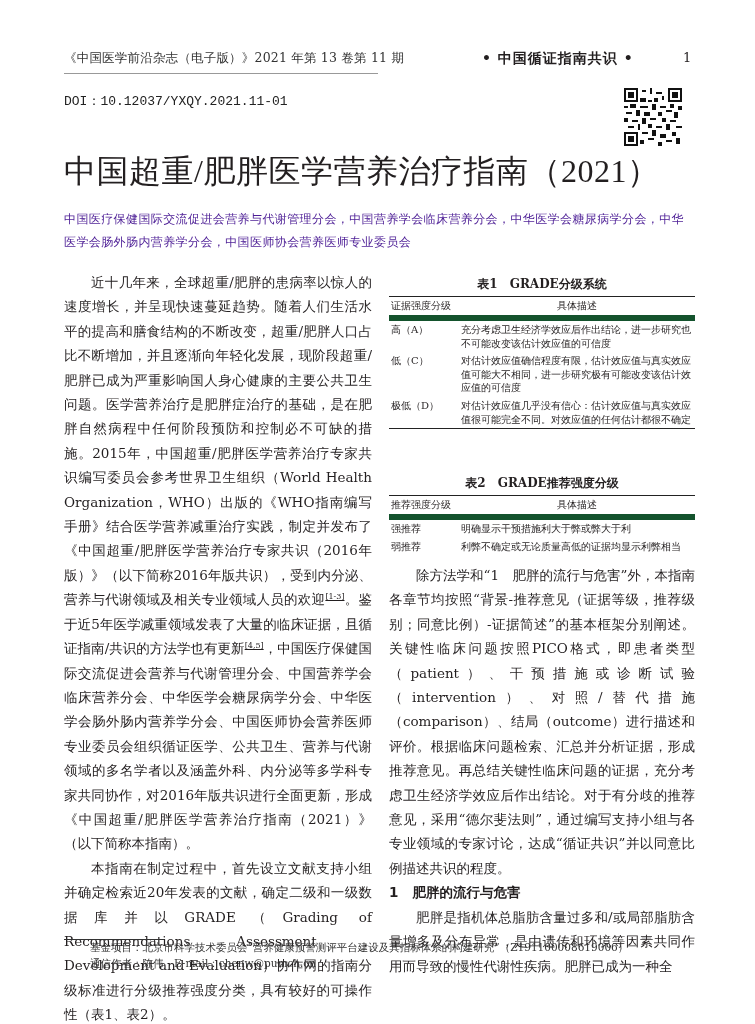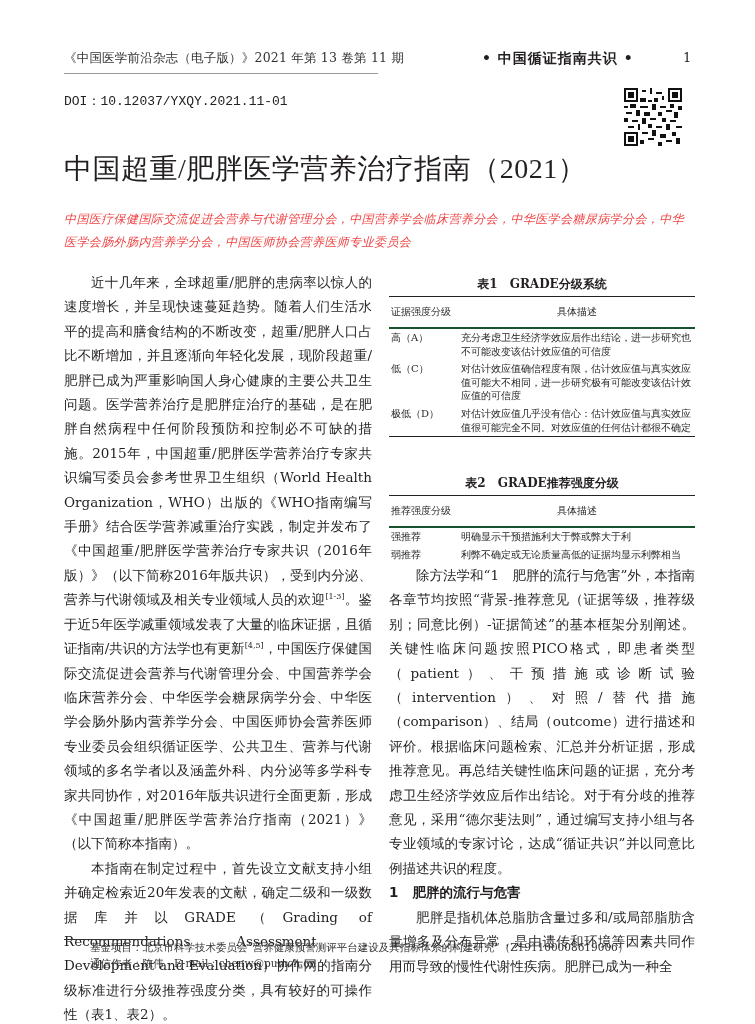--- a/index.html
+++ b/index.html
@@ -6,33 +6,33 @@
   body { width:755px; height:1024px; position:relative; overflow:hidden; color:#231f20;
          font-family:"DejaVu Serif", "Liberation Serif", serif; }
   .abs { position:absolute; }
   .journal-line { left:64px; top:50px; font-size:12.5px; color:#333; letter-spacing:0.2px; }
   .header-rule { left:64px; top:73px; width:314px; height:1px; background:#999; }
   .section-tag { left:482px; top:50px; font-size:14px; font-weight:bold; letter-spacing:1px;
                  font-family:"DejaVu Sans","Liberation Sans",sans-serif;text-align:center; }
   .page-num { left:683px; top:50px; font-size:13px; }
   .doi { left:64px; top:92px; font-size:13px; font-family:Liberation Mono, monospace; color:#222; }
   .qr { left:624px; top:88px; width:58px; height:58px; }
-  .title { left:64px; top:150px; font-size:28px; font-family:"Liberation Serif","DejaVu Serif",serif; letter-spacing:0.5px; }
-  .authors { left:64px; top:208px; width:632px; font-size:12px; line-height:23px; color:#ef4444; letter-spacing:0.4px;font-style:italic; }
+  .title { left:64px; top:150px; font-size:32px; font-family:"Liberation Serif","DejaVu Serif",serif; letter-spacing:0.5px; }
+  .authors { left:64px; top:208px; width:632px; font-size:12px; line-height:23px; color:#4c1d95; letter-spacing:0.4px; }
   .col { font-size:13.5px; line-height:24.4px; text-align:justify; }
   .col-left { left:64px; top:270px; width:308px; }
   .col-right { left:389px; top:563px; width:306px; }
   .col p { margin:0; text-indent:2em; }
-  sup { font-size:8px; line-height:0; }
+  sup { font-size:8px; line-height:0;text-decoration:underline; }
   .sec-heading { font-family:"DejaVu Sans","Liberation Sans",sans-serif; font-size:13.5px; margin:0; }
   .sec-heading .num { margin-right:14px; }
   .tbl-wrap { left:389px; width:306px; font-size:10px; }
   .tbl-caption { text-align:center; font-weight:bold; font-size:12px; margin-bottom:3px; }
   table { border-collapse:collapse; width:100%; }
-  thead th { font-weight:normal; font-size:10px; border-top:1.3px solid #222; border-bottom:2px solid #14532d; padding:8px 2px; }
+  thead th { font-weight:normal; font-size:10px; border-top:1.3px solid #222; border-bottom:6px solid #14532d; padding:2px 2px; }
   thead th:first-child { text-align:left; width:66px; }
   tbody td { vertical-align:top; padding:2px 2px 2px 2px; line-height:13.6px; }
   tbody td:first-child { text-align:left; white-space:nowrap; }
   tbody tr:last-child td { border-bottom:1.3px solid #222; }
   .t2 tbody tr:last-child td { border-bottom:none; }
   .footnote-rule { left:64px; top:939px; width:100px; height:1px; background:#333; }
   .footnote { left:90px; width:620px; font-size:10.5px; color:#333; }
 </style>
 </head>
 <body>

